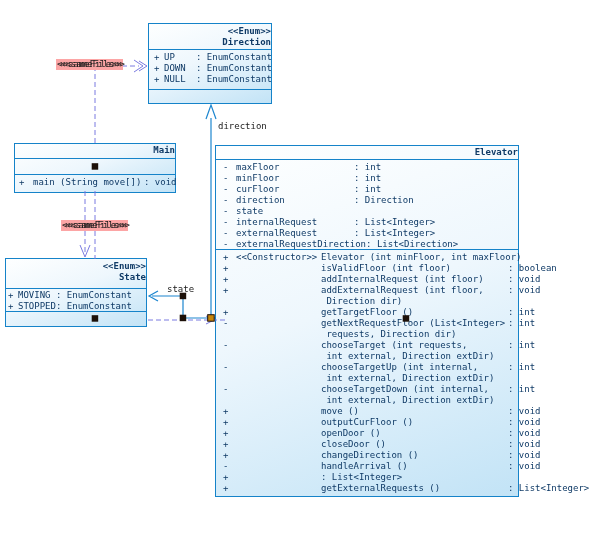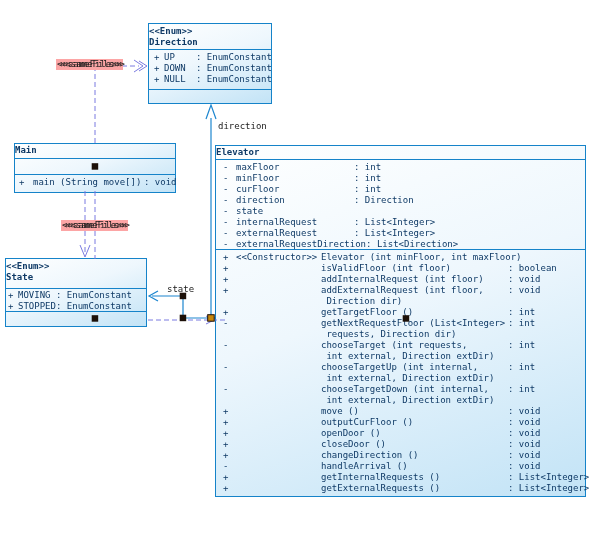--- a/index.html
+++ b/index.html
@@ -2,42 +2,42 @@
 <html><head>
 <meta charset="utf-8">
 <style>
   html,body{margin:0;padding:0;background:#fff;}
   .canvas{position:relative;width:612px;height:548px;background:#ffffff;overflow:hidden;
           font-family:"DejaVu Sans Mono",monospace;font-size:9px;color:#0f3a66;}
   
   .uml-class{position:absolute;box-sizing:border-box;border:1px solid #1583c9;
              background:linear-gradient(160deg,#feffff 0%,#eef7fd 45%,#c2e3f6 100%);
              z-index:1;}
-  .c-title{box-sizing:border-box;text-align:left;font-weight:bold;line-height:11px;padding-top:2px;}
+  .c-title{box-sizing:border-box;text-align:right;font-weight:bold;line-height:11px;padding-top:2px;}
   .c-attrs,.c-ops{box-sizing:border-box;border-top:1px solid #1583c9;padding-top:2px;}
   .c-footer{box-sizing:border-box;border-top:1px solid #1583c9;}
   .a-row,.o-row{display:grid;line-height:11px;min-height:11px;align-items:start;}
   .a-row span,.o-row span{white-space:pre;display:block;}
   .cell-body{white-space:pre;line-height:11px;}
   #cls-direction{left:148px;top:23px;width:124px;height:81px;}
   #cls-direction .c-title{height:25px;}
   #cls-direction .c-attrs{height:40px;}
   #cls-direction .c-footer{height:16px;}
   #cls-direction .a-row{padding-left:5px;grid-template-columns:10px 32px auto;}
   #cls-main{left:14px;top:143px;width:162px;height:50px;}
   #cls-main .c-title{height:14px;padding-top:1px;}
   #cls-main .c-attrs{height:16px;}
   #cls-main .c-ops{height:19px;}
   #cls-main .o-row{padding-left:4px;grid-template-columns:14px 0px 111px auto;}
   #cls-state{left:5px;top:258px;width:142px;height:69px;}
   #cls-state .c-title{height:29px;}
   #cls-state .c-attrs{height:23px;padding-top:1px;}
   #cls-state .c-footer{height:17px;}
   #cls-state .a-row{padding-left:2px;grid-template-columns:10px 38px auto;}
-  #cls-elevator{left:215px;top:145px;width:371px;height:352px;}
+  #cls-elevator{left:215px;top:145px;width:304px;height:352px;}
   #cls-elevator .c-title{height:13px;padding-top:1px;}
   #cls-elevator .c-attrs{height:90px;}
   #cls-elevator .c-ops{height:249px;}
   #cls-elevator .a-row{padding-left:7px;grid-template-columns:13px minmax(118px,max-content) auto;}
   #cls-elevator .o-row{padding-left:7px;grid-template-columns:13px 85px 187px auto;}
   
   .wires{position:absolute;left:0;top:0;z-index:2;pointer-events:none;}
   
   .edge-label{position:absolute;z-index:3;background:#fca5a5;color:#1a1a1a;
               white-space:nowrap;line-height:11px;padding:0 1px;}
@@ -246,21 +246,20 @@
         </div>
         <div class="o-row">
           <span class="cell-sign">-</span>
           <span class="cell-stereo"></span>
           <span class="cell-body">handleArrival ()</span>
           <span class="cell-ret">: void</span>
         </div>
         <div class="o-row">
           <span class="cell-sign">+</span>
           <span class="cell-stereo"></span>
-          <span class="cell-body">getInternalRequests ()</span>
           <span class="cell-ret">: List&lt;Integer&gt;</span>
         </div>
         <div class="o-row">
           <span class="cell-sign">+</span>
           <span class="cell-stereo"></span>
           <span class="cell-body">getExternalRequests ()</span>
           <span class="cell-ret">: List&lt;Integer&gt;</span>
         </div>
       </div>
     </div>

